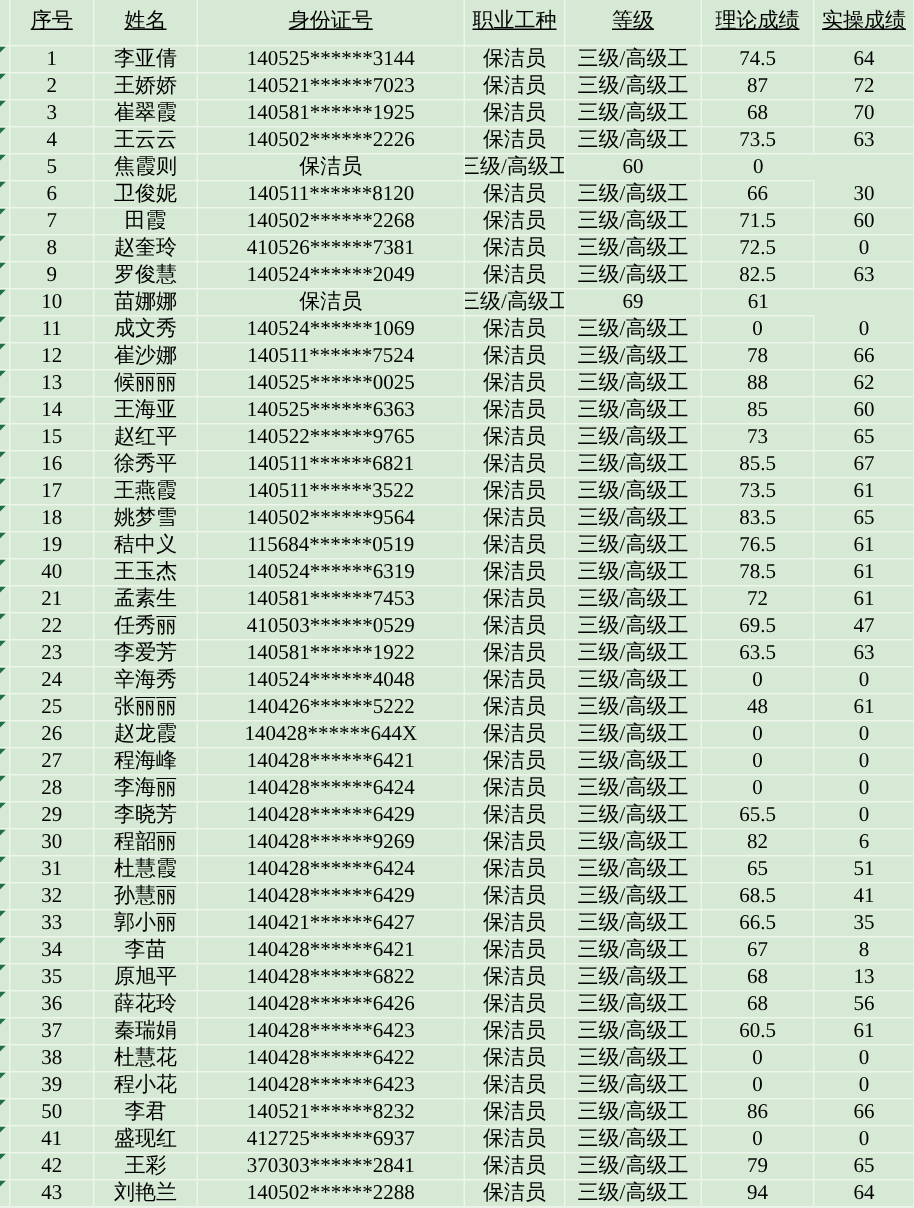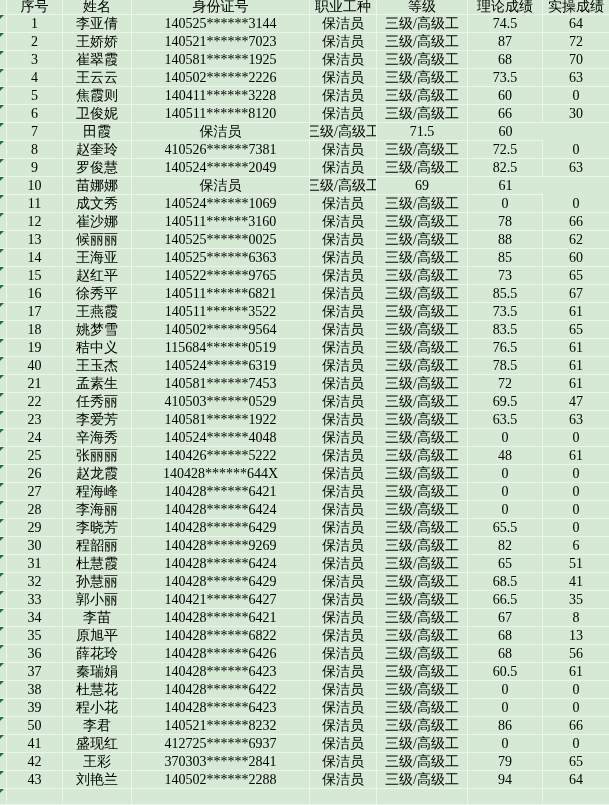--- a/index.html
+++ b/index.html
@@ -7,21 +7,21 @@
     width:609px;height:805px;overflow:hidden;
     background:var(--bg,#d5e9d4);
     font-family:"Liberation Serif","DejaVu Serif",serif;
     color:var(--text,#000);
   }
   .row{
     display:grid;
     grid-template-columns:7px 56px 69px 178px 67px 91px 75px 66px;
     height:18px;
   }
-  .row.header{height:15px;}
+  .row.header{height:31px;text-decoration:underline;}
   .row.footer{height:16px;}
   .cell{
     box-sizing:border-box;
     border-right:1px solid var(--grid,#eef6ec);
     border-bottom:1px solid var(--grid,#eef6ec);
     display:flex;align-items:center;justify-content:center;
     font-size:14px;line-height:1;
     position:relative;overflow:hidden;
     white-space:nowrap;
   }
@@ -96,21 +96,20 @@
         <div class="cell">三级/高级工</div>
         <div class="cell">73.5</div>
         <div class="cell">63</div>
       </div>
       <div class="row">
         <div class="cell">
           <span class="tri"></span>
         </div>
         <div class="cell">5</div>
         <div class="cell">焦霞则</div>
-        <div class="cell id">140411******3228</div>
         <div class="cell">保洁员</div>
         <div class="cell">三级/高级工</div>
         <div class="cell">60</div>
         <div class="cell">0</div>
       </div>
       <div class="row">
         <div class="cell">
           <span class="tri"></span>
         </div>
         <div class="cell">6</div>
@@ -120,20 +119,21 @@
         <div class="cell">三级/高级工</div>
         <div class="cell">66</div>
         <div class="cell">30</div>
       </div>
       <div class="row">
         <div class="cell">
           <span class="tri"></span>
         </div>
         <div class="cell">7</div>
         <div class="cell">田霞</div>
+        <div class="cell id">140502******2268</div>
         <div class="cell">保洁员</div>
         <div class="cell">三级/高级工</div>
         <div class="cell">71.5</div>
         <div class="cell">60</div>
       </div>
       <div class="row">
         <div class="cell">
           <span class="tri"></span>
         </div>
         <div class="cell">8</div>
@@ -178,21 +178,21 @@
         <div class="cell">三级/高级工</div>
         <div class="cell">0</div>
         <div class="cell">0</div>
       </div>
       <div class="row">
         <div class="cell">
           <span class="tri"></span>
         </div>
         <div class="cell">12</div>
         <div class="cell">崔沙娜</div>
-        <div class="cell id">140511******3160</div>
+        <div class="cell id">140511******7524</div>
         <div class="cell">保洁员</div>
         <div class="cell">三级/高级工</div>
         <div class="cell">78</div>
         <div class="cell">66</div>
       </div>
       <div class="row">
         <div class="cell">
           <span class="tri"></span>
         </div>
         <div class="cell">13</div>

